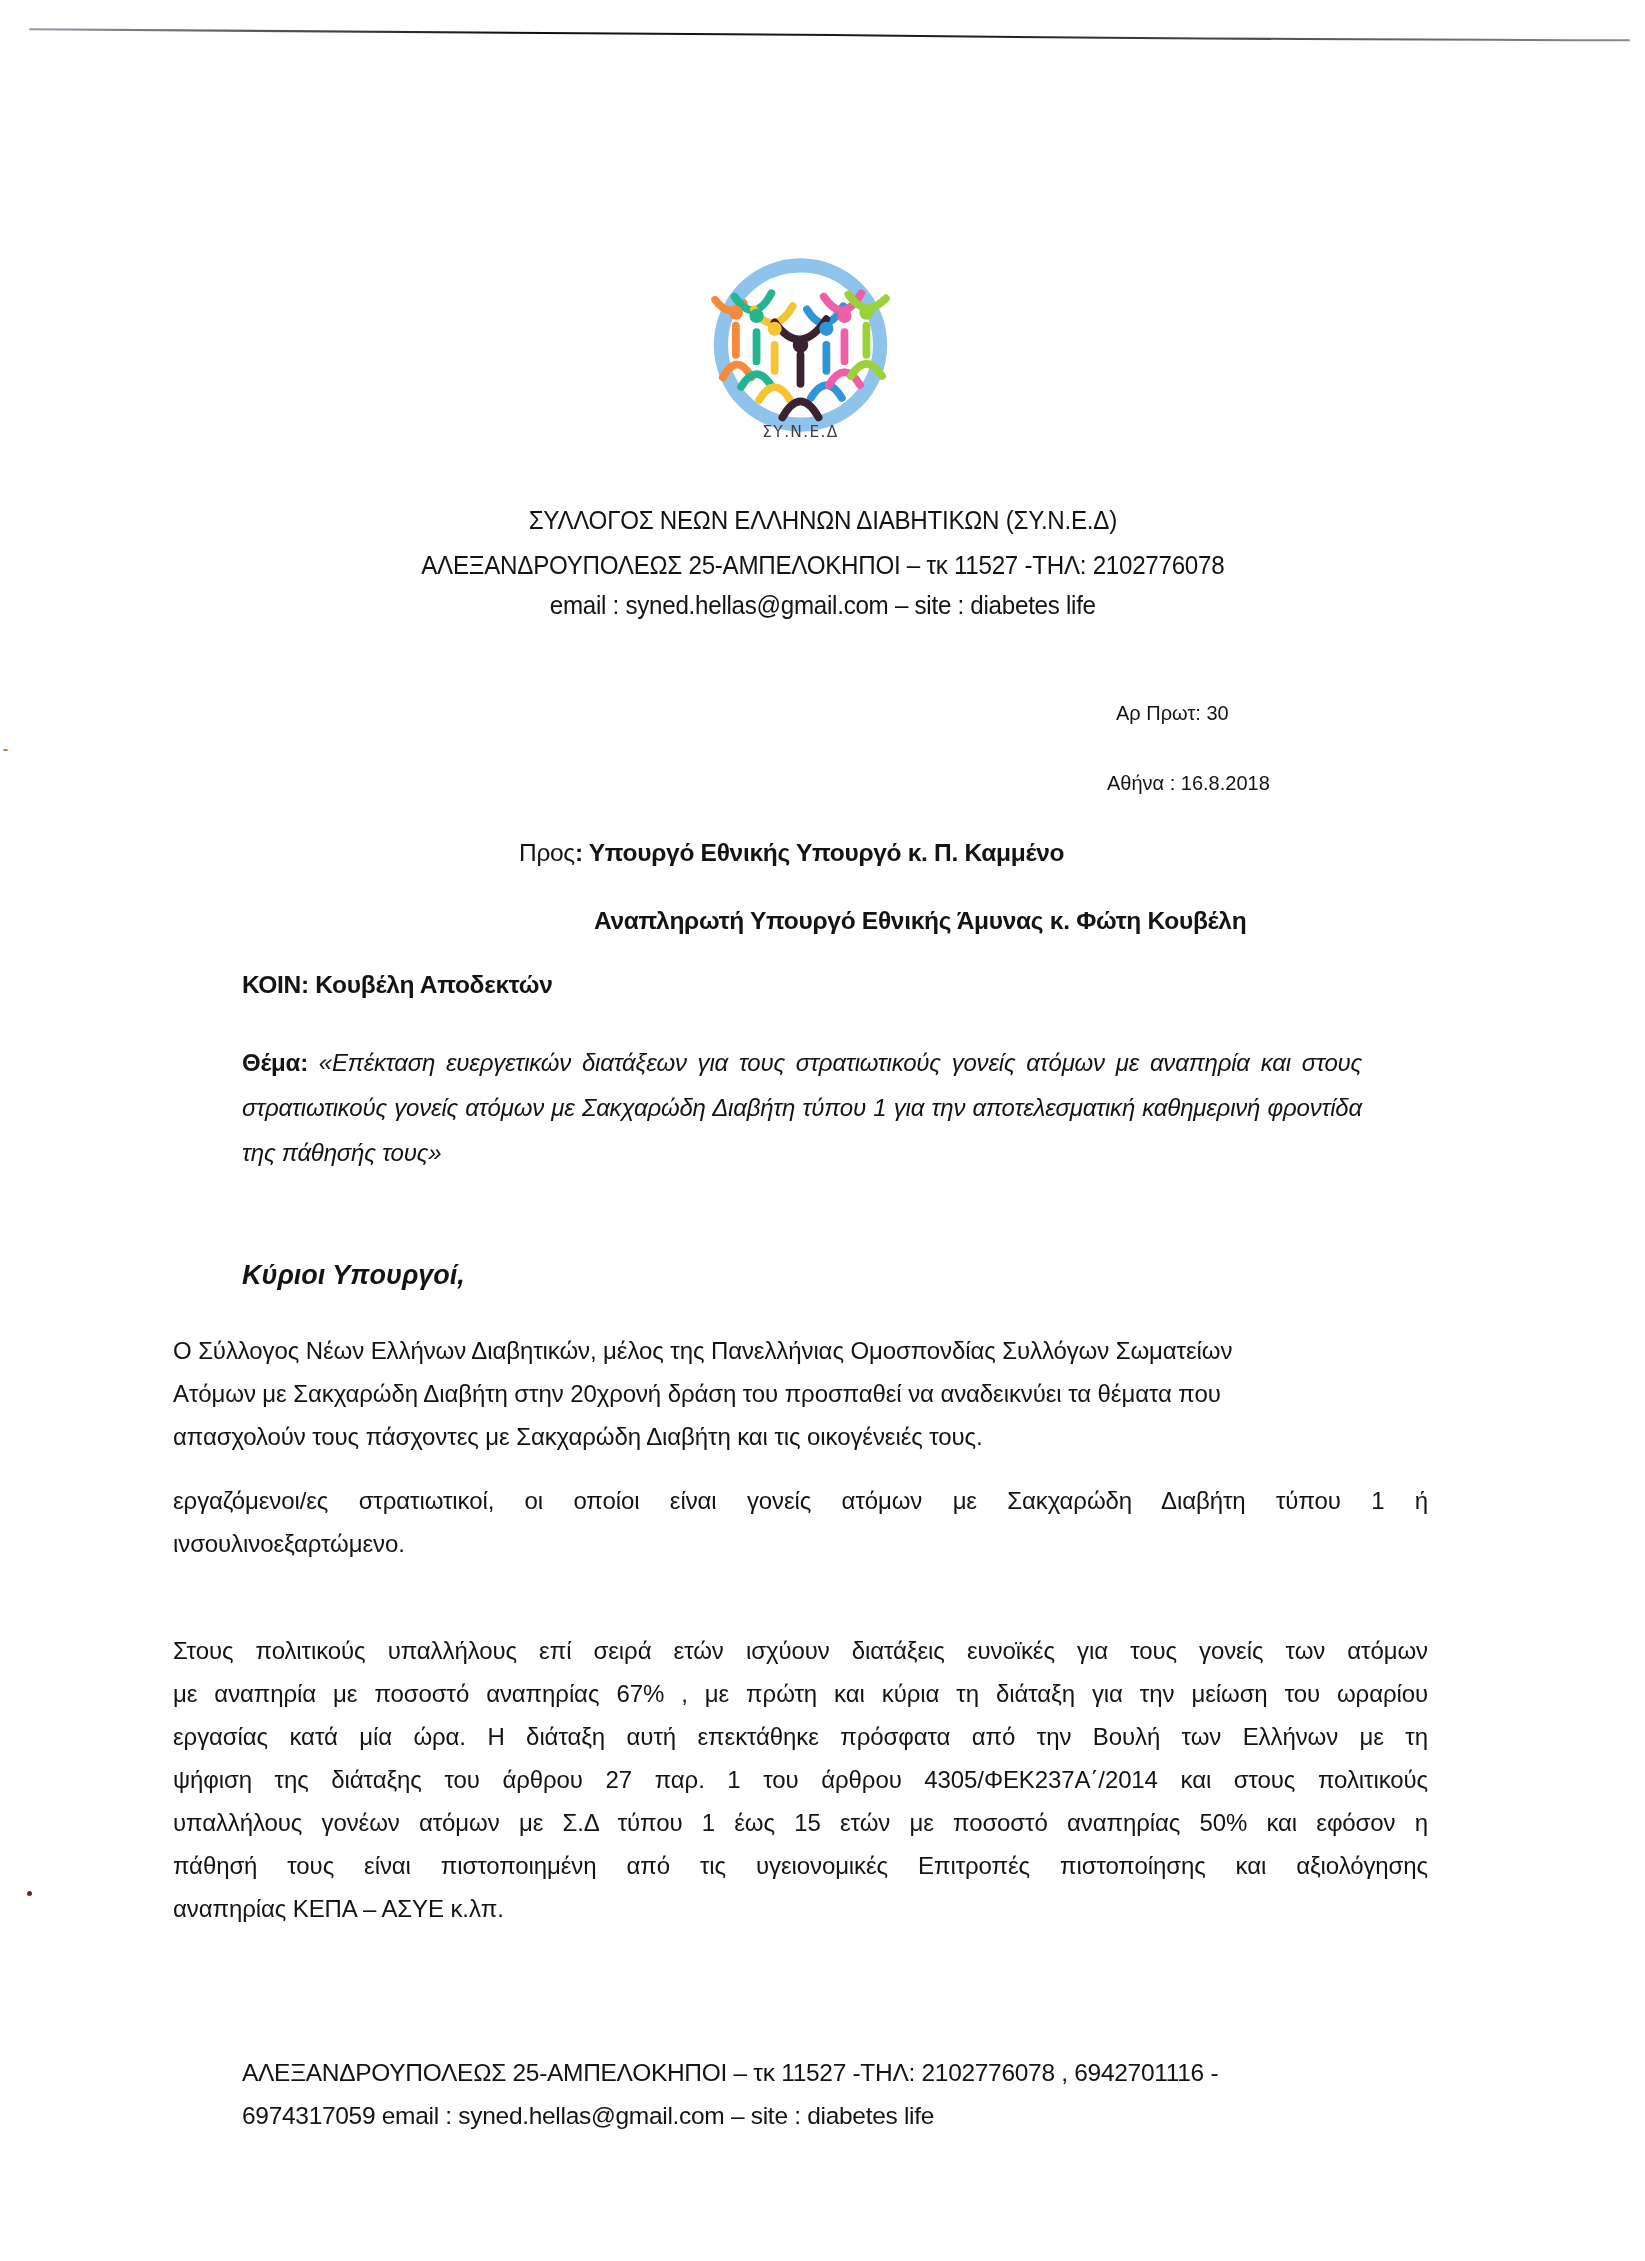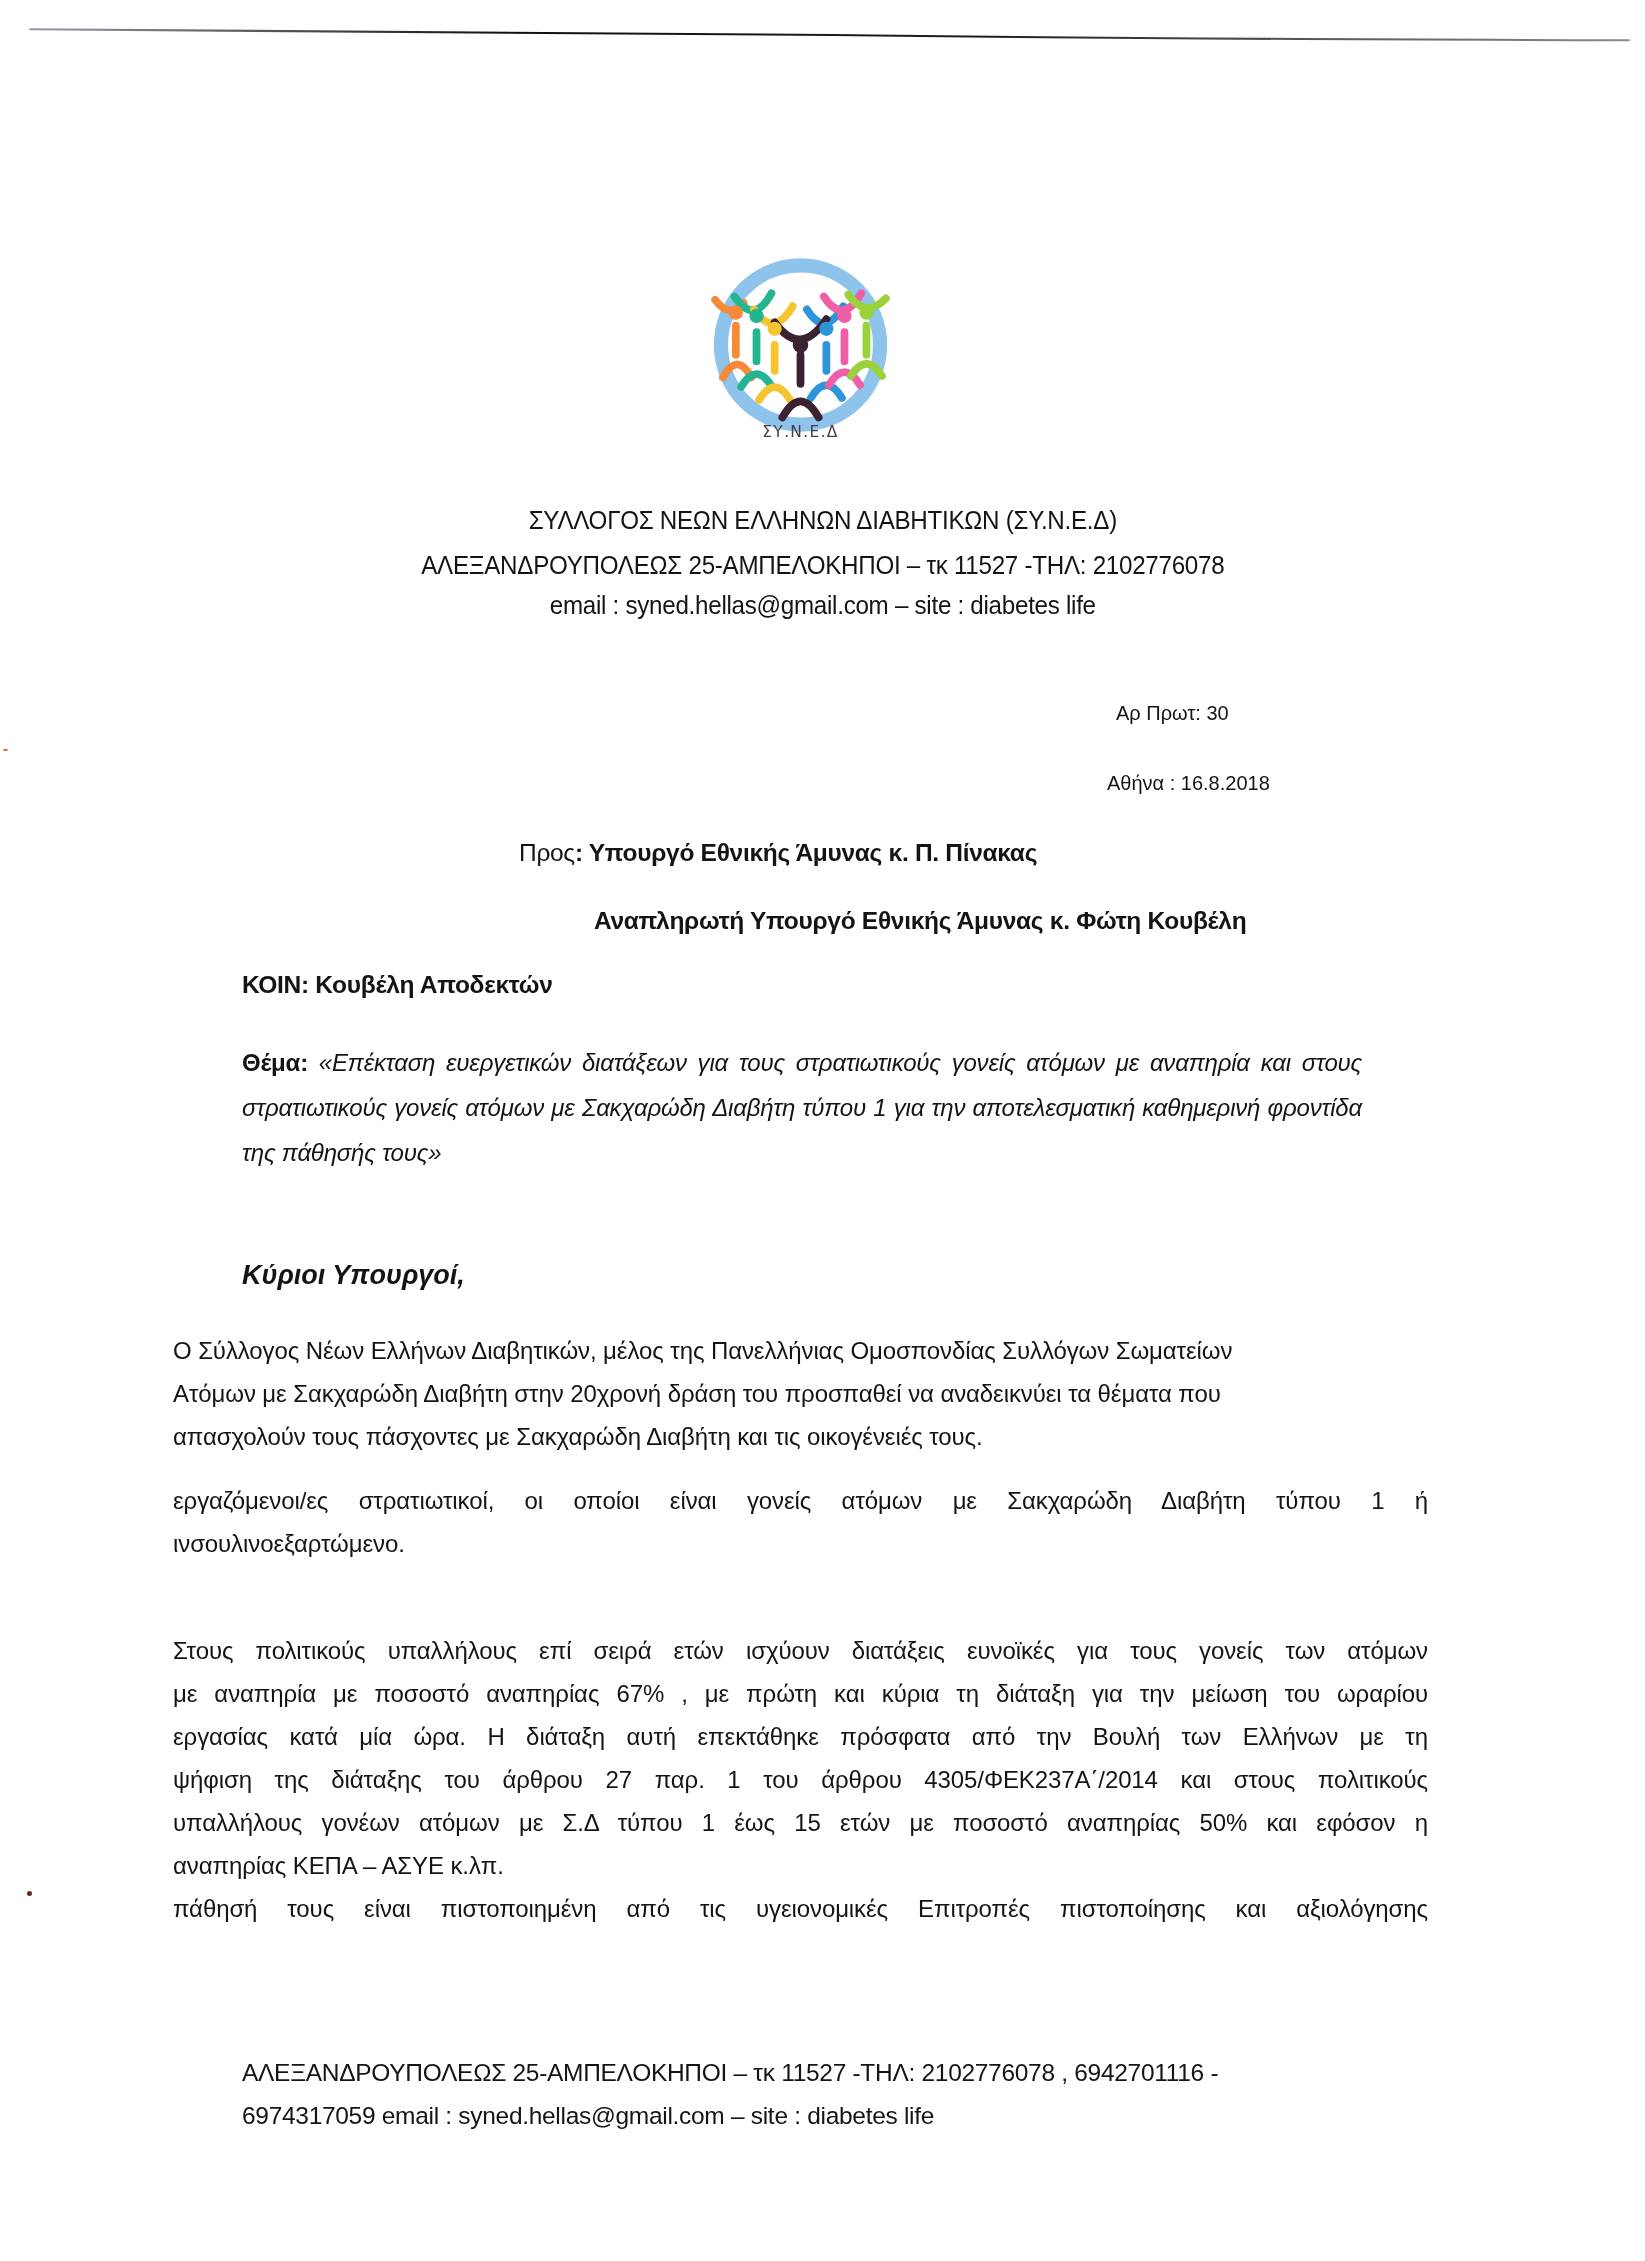--- a/index.html
+++ b/index.html
@@ -95,21 +95,21 @@
 </svg>
 
 <div class="org-line" style="top:505px;">ΣΥΛΛΟΓΟΣ ΝΕΩΝ ΕΛΛΗΝΩΝ ΔΙΑΒΗΤΙΚΩΝ (ΣΥ.Ν.Ε.Δ)</div>
 <div class="org-line" style="top:550px;">ΑΛΕΞΑΝΔΡΟΥΠΟΛΕΩΣ 25-ΑΜΠΕΛΟΚΗΠΟΙ – τκ 11527 -ΤΗΛ: 2102776078</div>
 <div class="org-line" style="top:590px;">email : syned.hellas@gmail.com – site : diabetes life</div>
 
 <div class="right-meta" style="left:1116px;top:702px;">Αρ Πρωτ: 30</div>
 <div class="right-meta" style="left:1107px;top:772px;">Αθήνα : 16.8.2018</div>
 
 <div class="recipient" style="left:519px;top:839px;">
-  <span class="reg">Προς</span><span>: Υπουργό Εθνικής Άμυνας κ. Π. Πίνακας</span>
+  <span class="reg">Προς</span><span>: Υπουργό Εθνικής Υπουργό κ. Π. Καμμένο</span>
 </div>
 <div class="recipient" style="left:594px;top:907px;">Αναπληρωτή Υπουργό Εθνικής Άμυνας κ. Φώτη Κουβέλη</div>
 <div class="koin">ΚΟΙΝ: Κουβέλη Αποδεκτών</div>
 
 <div class="subject">
   <span class="label">Θέμα:</span>
   <span>«Επέκταση ευεργετικών διατάξεων για τους στρατιωτικούς γονείς ατόμων με αναπηρία και στους στρατιωτικούς γονείς ατόμων με Σακχαρώδη Διαβήτη τύπου 1 για την αποτελεσματική καθημερινή φροντίδα της πάθησής τους»</span>
 </div>
 
 <div class="salutation">Κύριοι Υπουργοί,</div>
@@ -124,21 +124,21 @@
   <span class="ln">εργαζόμενοι/ες στρατιωτικοί,  οι οποίοι είναι γονείς ατόμων  με Σακχαρώδη Διαβήτη τύπου 1 ή</span>
   <span class="ln last">ινσουλινοεξαρτώμενο.</span>
 </div>
 
 <div class="para just" style="top:1629px;">
   <span class="ln">Στους πολιτικούς υπαλλήλους επί σειρά ετών ισχύουν διατάξεις ευνοϊκές για τους γονείς των ατόμων</span>
   <span class="ln">με αναπηρία με ποσοστό αναπηρίας 67% , με πρώτη και κύρια τη διάταξη για την μείωση του ωραρίου</span>
   <span class="ln">εργασίας κατά μία ώρα. Η διάταξη αυτή επεκτάθηκε πρόσφατα από την Βουλή των Ελλήνων με τη</span>
   <span class="ln">ψήφιση της διάταξης του άρθρου 27 παρ. 1 του άρθρου 4305/ΦΕΚ237Α΄/2014 και στους πολιτικούς</span>
   <span class="ln">υπαλλήλους γονέων ατόμων με Σ.Δ τύπου 1 έως 15 ετών με ποσοστό αναπηρίας 50% και εφόσον η</span>
+  <span class="ln">πάθησή τους είναι πιστοποιημένη από τις υγειονομικές Επιτροπές πιστοποίησης και αξιολόγησης</span>
   <span class="ln last">αναπηρίας  ΚΕΠΑ – ΑΣΥΕ κ.λπ.</span>
-  <span class="ln">πάθησή τους είναι πιστοποιημένη από τις υγειονομικές Επιτροπές πιστοποίησης και αξιολόγησης</span>
 </div>
 
 <div class="footer">
   <span class="ln">ΑΛΕΞΑΝΔΡΟΥΠΟΛΕΩΣ 25-ΑΜΠΕΛΟΚΗΠΟΙ – τκ 11527 -ΤΗΛ: 2102776078 , 6942701116 -</span>
   <span class="ln">6974317059   email : syned.hellas@gmail.com – site : diabetes life</span>
 </div>
 
 
 </body></html>

